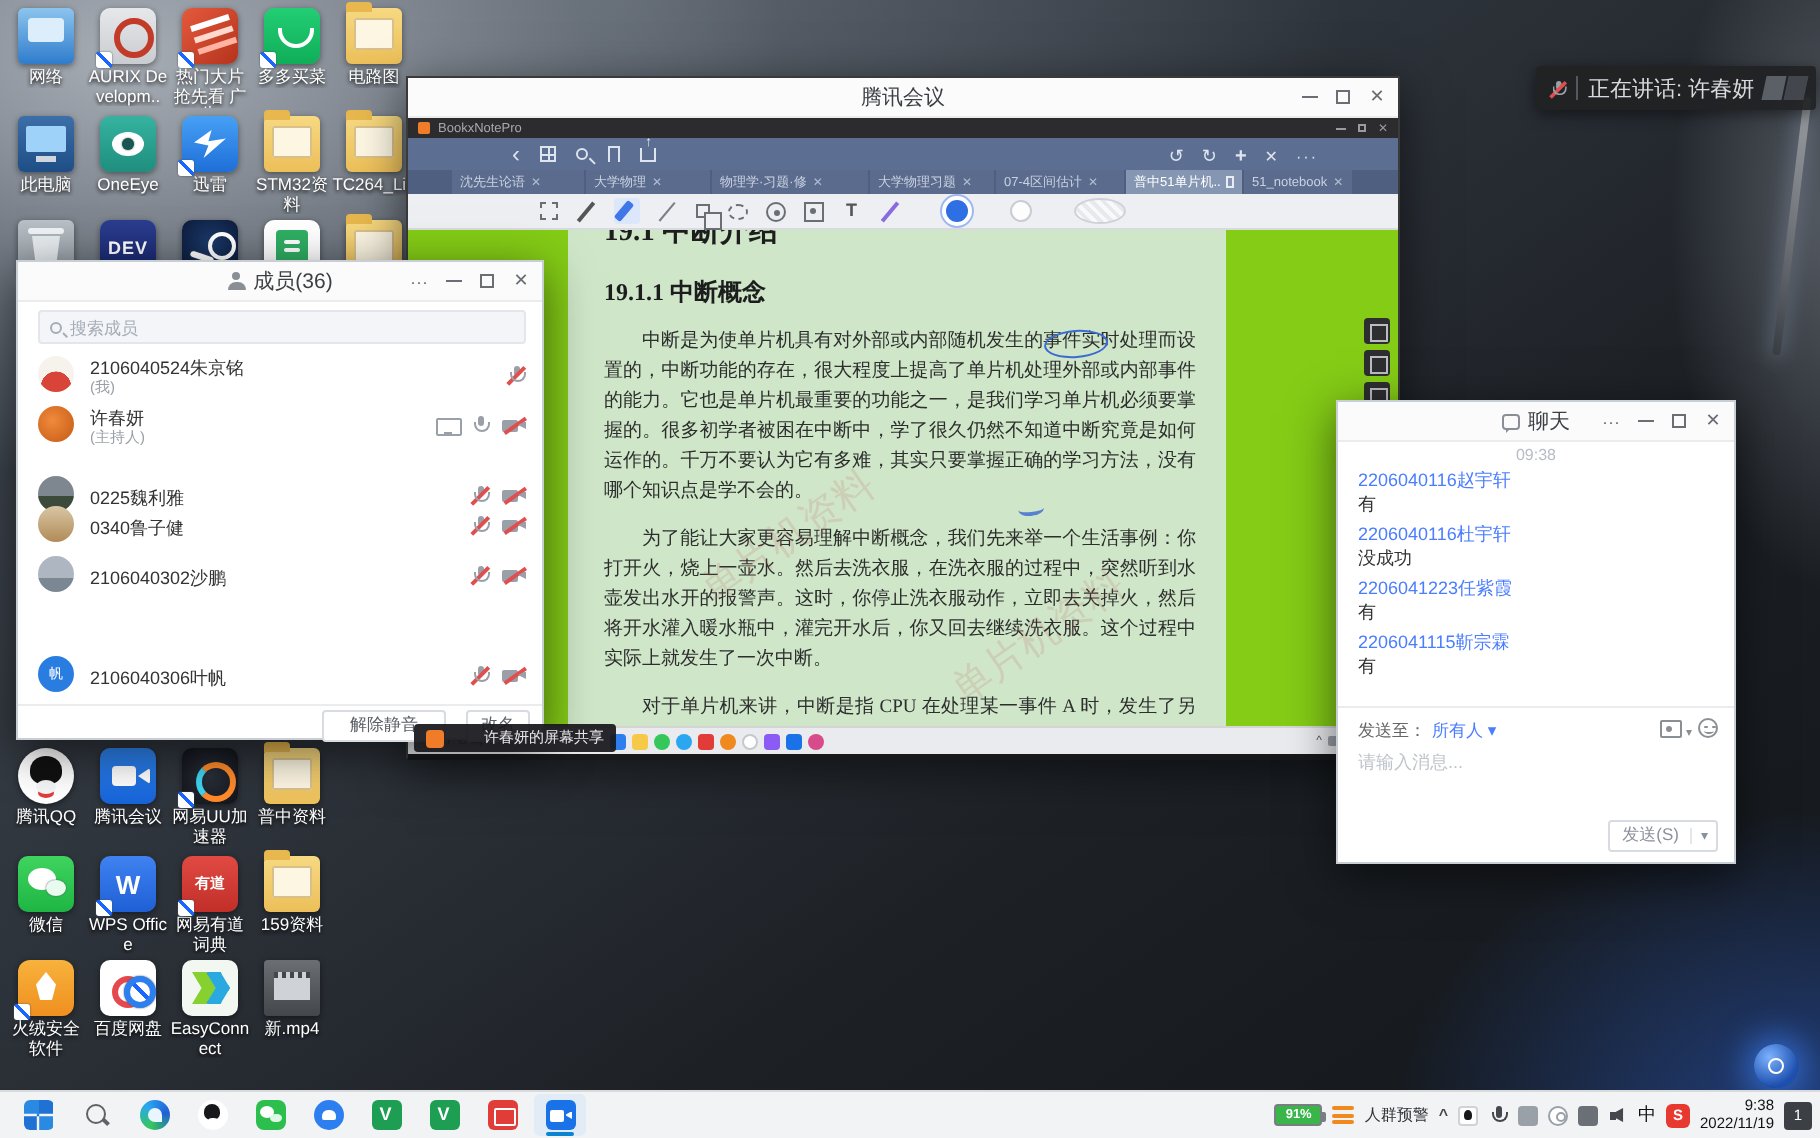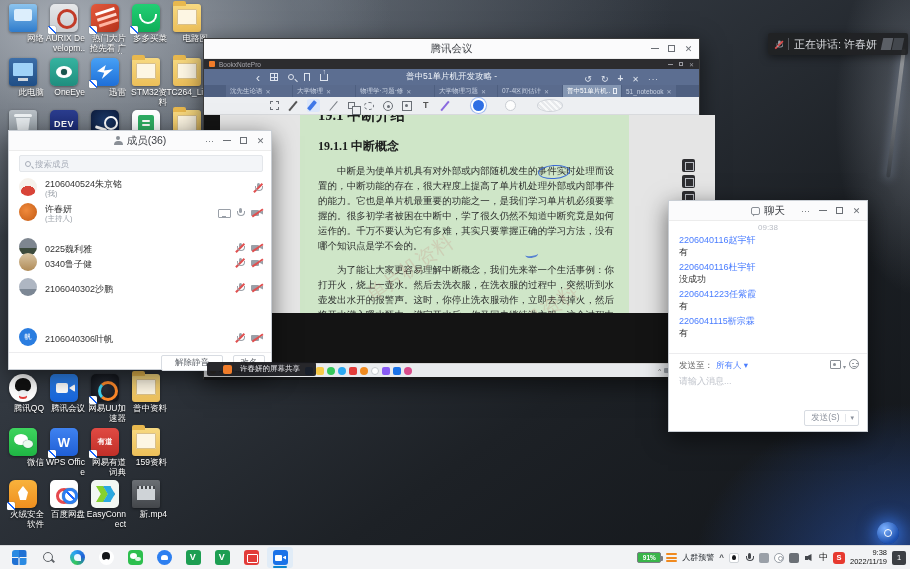--- a/index.html
+++ b/index.html
@@ -9,21 +9,21 @@
     radial-gradient(ellipse 420px 270px at 7% 5%, rgba(172,178,186,.95), rgba(120,128,138,.45) 55%, transparent 78%),
     radial-gradient(ellipse 520px 300px at 34% 0%, rgba(128,136,146,.5), transparent 70%),
     radial-gradient(ellipse 300px 230px at 100% 100%, rgba(45,95,200,.6), transparent 72%),
     radial-gradient(ellipse 120px 260px at 101% 20%, rgba(215,224,238,.30), transparent 70%),
     linear-gradient(145deg,#4a525c 0%,#31373f 35%,#1d2126 65%,#121519 100%);}
   .light{position:absolute;left:894px;top:48px;width:4px;height:130px;background:linear-gradient(#ffffff,rgba(255,255,255,0));opacity:.45;transform:rotate(7deg);border-radius:2px;box-shadow:0 0 10px 2px rgba(200,220,255,.5)}
   .ball{position:absolute;left:877px;top:522px;width:22px;height:22px;border-radius:50%;background:radial-gradient(circle at 35% 30%,#7db2ff,#1c4fae 70%);box-shadow:0 0 16px 4px rgba(60,130,255,.65)}
   .ball i{position:absolute;left:7px;top:7px;width:8px;height:8px;border:1.5px solid #fff;border-radius:50%;display:block}
 
   
-  .dicon{position:absolute;width:42px;text-align:right;cursor:default}
+  .dicon{position:absolute;width:42px;text-align:center;cursor:default}
   .ic{width:28px;height:28px;margin:0 auto;border-radius:5px;position:relative;box-shadow:0 1px 3px rgba(0,0,0,.45)}
   .lbl{margin-top:2px;font-size:8.5px;line-height:9.5px;color:#fff;text-shadow:0 1px 2px #000;max-height:20px;overflow:hidden;word-break:break-all}
   .sc::after{content:"";position:absolute;left:-2px;bottom:-2px;width:8px;height:8px;background:#fff;border-radius:1.5px;box-shadow:0 0 1px #456;background-image:linear-gradient(45deg,transparent 46%,#1a66ff 46%,#1a66ff 62%,transparent 62%)}
   .ictx{position:absolute;inset:0;display:flex;align-items:center;justify-content:center;color:#fff;font-weight:bold;font-size:8px}
   .k-net{background:linear-gradient(180deg,#8cc4ee,#2f7ccc);border-radius:3px}
   .k-net::before{content:"";position:absolute;left:5px;top:5px;width:18px;height:12px;background:#dceefc;border-radius:2px}
   .k-aurix{background:linear-gradient(180deg,#e6e8ea,#c9ccd0)}
   .k-aurix::before{content:"";position:absolute;left:7px;top:5px;width:14px;height:14px;border:3.5px solid #c23b28;border-radius:50%}
   .k-adred{background:linear-gradient(135deg,#e4593c,#b5331d)}
   .k-adred::before{content:"";position:absolute;left:4px;top:6px;width:20px;height:3px;background:#fff;transform:rotate(-18deg);box-shadow:0 6px 0 #ffd9ce,0 12px 0 #ffb3a0}
@@ -131,39 +131,39 @@
   .ai-stamp{border:1.2px solid #6a6f76;border-radius:50%}
   .ai-stamp::after{content:"";position:absolute;left:3px;top:3px;width:3px;height:3px;background:#6a6f76;border-radius:50%}
   .ai-img{border:1px solid #6a6f76}
   .ai-img::after{content:"";position:absolute;left:2px;top:2px;width:3px;height:3px;background:#6a6f76;border-radius:50%}
   .ai-text::after{content:"T";font-size:9px;font-weight:bold;color:#555;position:absolute;left:2px;top:-1px}
   .ai-wand::before{content:"";position:absolute;left:4px;top:-1px;width:2px;height:12px;background:#8a6adf;transform:rotate(40deg)}
   .cdot{width:11px;height:11px;border-radius:50%;display:inline-block}
   .cdot.blue{background:#2f6fe4;box-shadow:0 0 0 2px #fff,0 0 0 3px #9db9ef}
   .cdot.white{background:#fdfdfd;border:1px solid #c9cdd3}
   .cdot.hatch{width:26px;height:13px;border-radius:50%;border:1px solid #cfd3d9;background:repeating-linear-gradient(45deg,#e7e9ec 0 2px,#f8f9fa 2px 4px)}
-  .m-content{position:absolute;left:16px;top:76px;width:100%;height:198px;background:#e5e5e5;overflow:hidden}
+  .m-content{position:absolute;left:0;top:76px;width:100%;height:248px;background:#84cc16;overflow:hidden}
   .page{position:absolute;left:80px;top:0;width:329px;height:248px;background:#cfe6c8;overflow:hidden}
   .page-inner{position:absolute;left:18px;right:15px;top:-9px;color:#2d2f2e}
   .page-inner h1{font-size:14.5px;font-family:"Liberation Serif","DejaVu Serif",serif;font-weight:bold;color:#1c1e1d}
   .page-inner h2{margin-top:13px;font-size:12px;font-family:"Liberation Serif","DejaVu Serif",serif;font-weight:bold;color:#1c1e1d}
   .page-inner p{margin-top:9px;font-size:9.5px;line-height:15px;text-align:justify;text-indent:2em;font-family:"Liberation Serif","DejaVu Serif",serif}
   .ellipse{position:absolute;left:238px;top:50px;width:32px;height:14px;border:1.5px solid #3a6ad4;border-radius:50%;transform:rotate(-4deg)}
   .scrib{position:absolute;left:225px;top:136px;width:13px;height:7px;border-bottom:2px solid #3a6ad4;border-radius:50%;transform:rotate(-6deg);opacity:.8}
   .wm{position:absolute;font-size:20px;color:rgba(195,90,90,.16);transform:rotate(-35deg);white-space:nowrap;pointer-events:none}
   .m-strip{position:absolute;left:478px;top:120px;display:flex;flex-direction:column;gap:3px}
   .m-strip .sbtn{width:13px;height:13px;background:#2e2e31;border-radius:2px;position:relative}
   .m-strip .sbtn::after{content:"";position:absolute;left:3px;top:3px;width:7px;height:7px;border:1px solid #b9bcc2}
   .m-innerbar{position:absolute;left:0;top:324px;width:100%;height:14px;background:#e9ebee;border-top:1px solid #d5d5d5;display:flex;align-items:center;padding:0 6px;gap:3px}
   .weather{display:flex;align-items:center;gap:3px;font-size:6.5px;color:#333;margin-right:60px}
   .weather::before{content:"";width:6px;height:6px;border-radius:50%;background:#f5b63c;display:inline-block}
   .tdot{width:8px;height:8px;border-radius:2px;display:inline-block}
   .m-innerbar .traymini{margin-left:auto;display:flex;gap:3px;align-items:center;font-size:6px;color:#555}
   .m-innerbar .traymini b{width:5px;height:5px;background:#9aa0a8;display:inline-block;border-radius:1px}
-  .share-banner{position:absolute;left:3px;top:323px;height:14px;background:rgba(24,24,28,.93);border-radius:2px;display:flex;align-items:center;gap:8px;padding:0 16px;z-index:3}
+  .share-banner{position:absolute;left:3px;top:323px;height:14px;background:rgba(24,24,28,.93);border-radius:2px;display:flex;align-items:center;gap:20px;padding:0 6px;z-index:3}
   .share-banner .pav{width:9px;height:9px;background:#f07c2a;border-radius:2px}
   .share-banner span{font-size:7.5px;color:#e6e6ea;white-space:nowrap}
   .m-bottom{position:absolute;left:0;top:338px;width:100%;height:3px;background:#17181a}
 
   
   .mem{left:8px;top:130px;width:264px;height:240px}
   .person-ic{width:9px;height:9px;position:relative;margin-right:4px}
   .person-ic::before{content:"";position:absolute;left:2.5px;top:0;width:4px;height:4px;background:#8a8f96;border-radius:50%}
   .person-ic::after{content:"";position:absolute;left:0;top:4.5px;width:9px;height:4.5px;background:#8a8f96;border-radius:4px 4px 0 0}
   .srch{position:absolute;left:10px;top:24px;width:244px;height:17px;background:#f3f5f8;border:1px solid #e3e6ea;border-radius:2px;display:flex;align-items:center;padding:0 5px;gap:4px}
@@ -430,21 +430,20 @@
       </span>
   </div>
   <div class="m-tb">
     <span class="t-left">
       <span class="mi mi-back"></span>
       <span class="mi mi-grid"></span>
       <span class="mi mi-srch"></span>
       <span class="mi mi-bm"></span>
       <span class="mi mi-up"></span>
     </span>
-    <span class="ttl">普中51单片机开发攻略 -</span>
     <span class="t-right">
       <span class="mi mi-undo"></span>
       <span class="mi mi-redo"></span>
       <span class="mi mi-plus"></span>
       <span class="mi mi-x"></span>
       <span class="mi mi-more"></span>
     </span>
   </div>
   <div class="m-tabs">
     <span class="mtab" style="width:66px">

